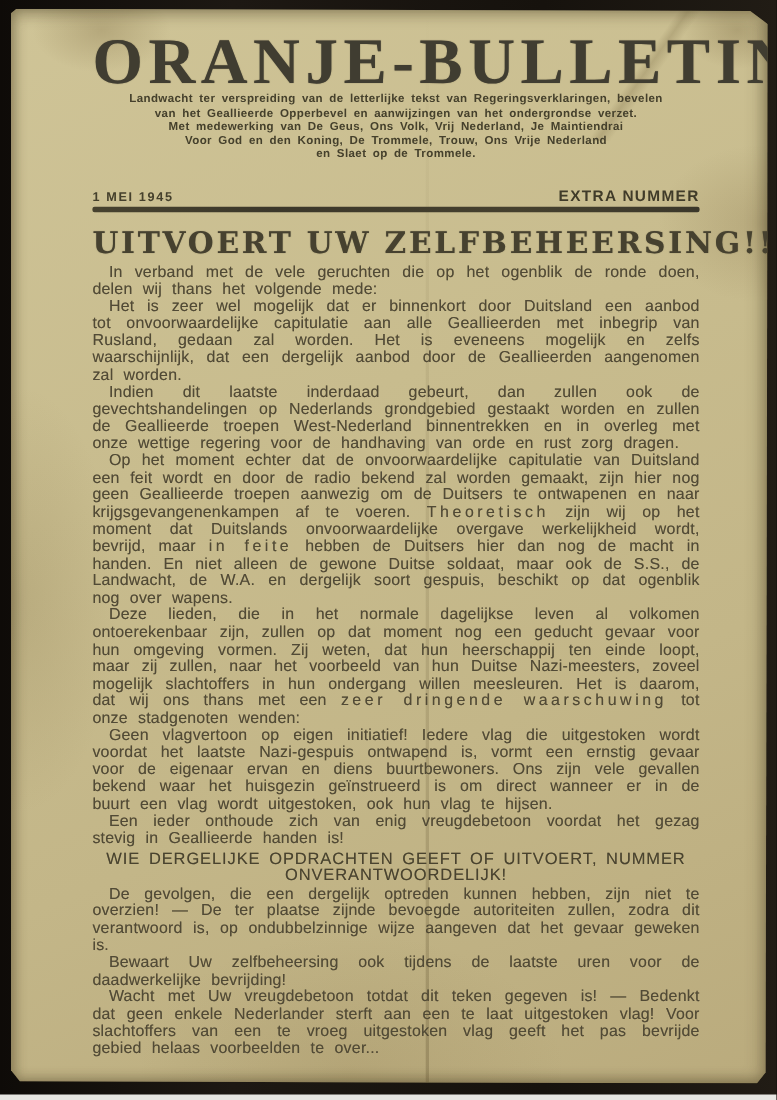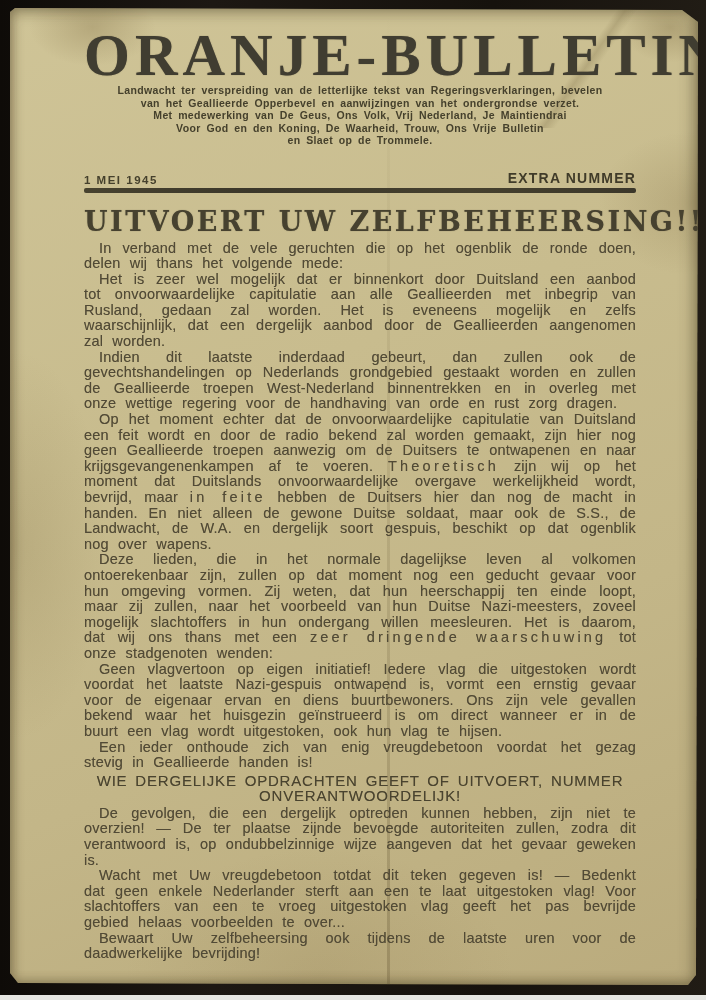--- a/index.html
+++ b/index.html
@@ -141,21 +141,21 @@
 
     <div class="content">
 
       <header>
         <h1 class="masthead-title">ORANJE-BULLETIN</h1>
 
         <div class="masthead-subtitle">
           <div>Landwacht ter verspreiding van de letterlijke tekst van Regeringsverklaringen, bevelen</div>
           <div>van het Geallieerde Opperbevel en aanwijzingen van het ondergrondse verzet.</div>
           <div>Met medewerking van De Geus, Ons Volk, Vrij Nederland, Je Maintiendrai</div>
-          <div>Voor God en den Koning, De Waarheid, Trouw, Ons Vrije Bulletin</div>
+          <div>Voor God en den Koning, De Trommele, Trouw, Ons Vrije Nederland</div>
           <div>en Slaet op de Trommele.</div>
         </div>
 
         <div class="issue-row">
           <span class="issue-date">1 MEI 1945</span>
           <span class="issue-label">EXTRA NUMMER</span>
         </div>
 
         <div class="masthead-rule"></div>
       </header>
@@ -168,20 +168,20 @@
         <p>Indien dit laatste inderdaad gebeurt, dan zullen ook de gevechtshandelingen op Nederlands grondgebied gestaakt worden en zullen de Geallieerde troepen West-Nederland binnentrekken en in overleg met onze wettige regering voor de handhaving van orde en rust zorg dragen.</p>
 
         <p><span>Op het moment echter dat de onvoorwaardelijke capitulatie van Duitsland een feit wordt en door de radio bekend zal worden gemaakt, zijn hier nog geen Geallieerde troepen aanwezig om de Duitsers te ontwapenen en naar krijgsgevangenenkampen af te voeren. </span><span class="em-spaced">Theoretisch</span><span> zijn wij op het moment dat Duitslands onvoorwaardelijke overgave werkelijkheid wordt, bevrijd, maar </span><span class="em-spaced">in feite</span><span> hebben de Duitsers hier dan nog de macht in handen. En niet alleen de gewone Duitse soldaat, maar ook de S.S., de Landwacht, de W.A. en dergelijk soort gespuis, beschikt op dat ogenblik nog over wapens.</span></p>
 
         <p><span>Deze lieden, die in het normale dagelijkse leven al volkomen ontoerekenbaar zijn, zullen op dat moment nog een geducht gevaar voor hun omgeving vormen. Zij weten, dat hun heerschappij ten einde loopt, maar zij zullen, naar het voorbeeld van hun Duitse Nazi-meesters, zoveel mogelijk slachtoffers in hun ondergang willen meesleuren. Het is daarom, dat wij ons thans met een </span><span class="em-spaced">zeer dringende waarschuwing</span><span> tot onze stadgenoten wenden:</span></p>
 
         <p>Geen vlagvertoon op eigen initiatief! Iedere vlag die uitgestoken wordt voordat het laatste Nazi-gespuis ontwapend is, vormt een ernstig gevaar voor de eigenaar ervan en diens buurtbewoners. Ons zijn vele gevallen bekend waar het huisgezin geïnstrueerd is om direct wanneer er in de buurt een vlag wordt uitgestoken, ook hun vlag te hijsen.</p>
         <p>Een ieder onthoude zich van enig vreugdebetoon voordat het gezag stevig in Geallieerde handen is!</p>
         <p class="centered-warning">WIE DERGELIJKE OPDRACHTEN GEEFT OF UITVOERT, NUMMER ONVERANTWOORDELIJK!</p>
         <p>De gevolgen, die een dergelijk optreden kunnen hebben, zijn niet te overzien! — De ter plaatse zijnde bevoegde autoriteiten zullen, zodra dit verantwoord is, op ondubbelzinnige wijze aangeven dat het gevaar geweken is.</p>
+        <p>Bewaart Uw zelfbeheersing ook tijdens de laatste uren voor de daadwerkelijke bevrijding!</p>
         <p>Wacht met Uw vreugdebetoon totdat dit teken gegeven is! — Bedenkt dat geen enkele Nederlander sterft aan een te laat uitgestoken vlag! Voor slachtoffers van een te vroeg uitgestoken vlag geeft het pas bevrijde gebied helaas voorbeelden te over...</p>
-        <p>Bewaart Uw zelfbeheersing ook tijdens de laatste uren voor de daadwerkelijke bevrijding!</p>
       </div>
 
     </div>
   </div>
   <div class="scan-bottom-strip"></div>
 </div>
 
 </body></html>

